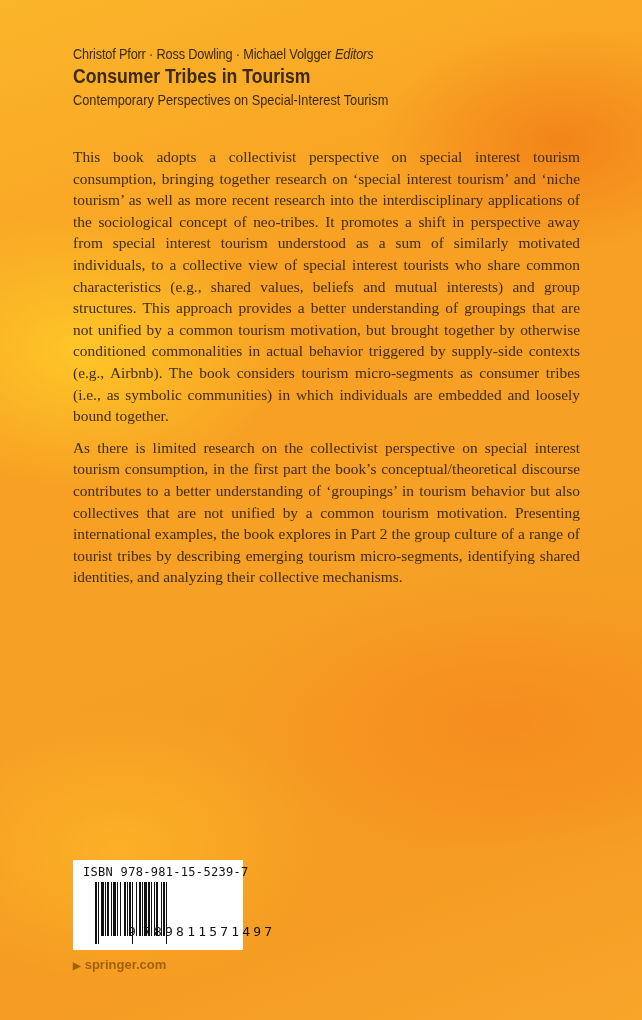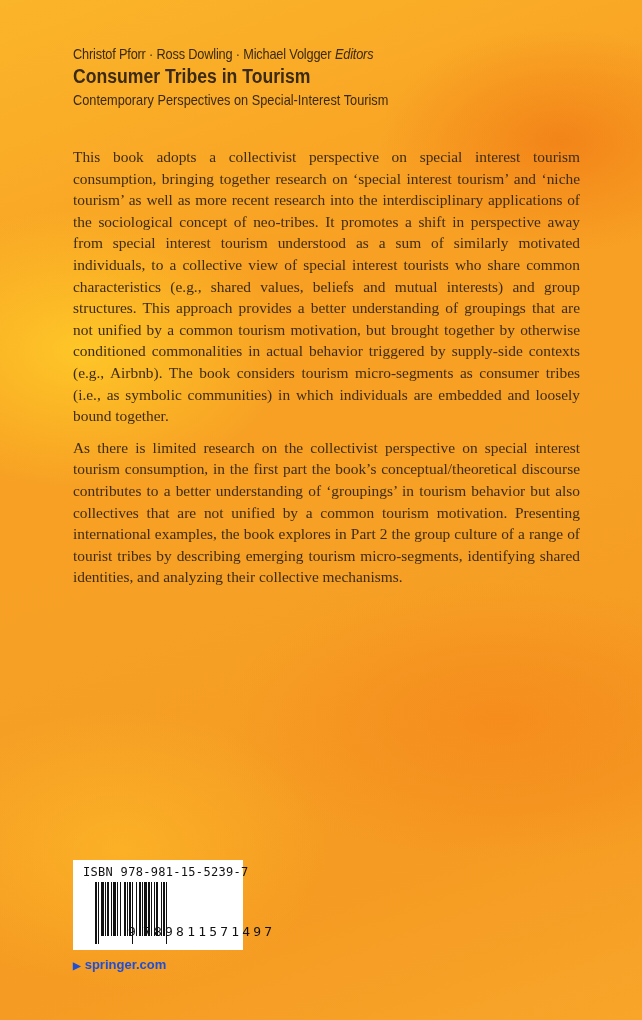--- a/index.html
+++ b/index.html
@@ -18,21 +18,21 @@
   .subtitle{font-size:14.5px;margin-top:4px;transform:scaleX(0.88);transform-origin:left;white-space:nowrap;}
   .body{position:absolute;left:73px;top:146px;width:507px;color:#3e2c16;
     font-family:"Liberation Serif",serif;font-size:15.4px;line-height:21.6px;text-align:justify;}
   .body p{margin:0 0 10px 0;}
   .barcode-box{position:absolute;left:73px;top:860px;width:170px;height:90px;background:#fff;}
   .isbn-text{position:absolute;left:10px;top:5px;font-family:"DejaVu Sans Mono",monospace;font-size:12px;color:#111;letter-spacing:0.3px;white-space:nowrap;}
   .bars{position:absolute;left:22px;top:22px;width:140px;height:60px;display:flex;align-items:flex-start;}
   .bars span{display:block;height:54px;background:#111;}
   .bar-digits{position:absolute;left:8px;top:64px;font-family:"DejaVu Sans Mono",monospace;font-size:13px;color:#111;letter-spacing:3.2px;background:transparent;white-space:nowrap;margin-left:47px;}
   .bar-digits .lead{margin-right:4px;}
-  .springer{position:absolute;left:73px;top:957px;font-family:"Liberation Sans",sans-serif;font-weight:bold;font-size:13px;color:#1d4ed8;text-align:center;}
+  .springer{position:absolute;left:73px;top:957px;font-family:"Liberation Sans",sans-serif;font-weight:bold;font-size:13px;color:#a16207;text-align:center;}
   .springer .arrow{font-size:10px;margin-right:4px;}
 </style>
 </head>
 <body>
 
 <div class="header">
   <div class="authors">
     <span>Christof Pforr · Ross Dowling · Michael Volgger</span><span class="ed">Editors</span>
   </div>
   <div class="title">Consumer Tribes in Tourism</div>

